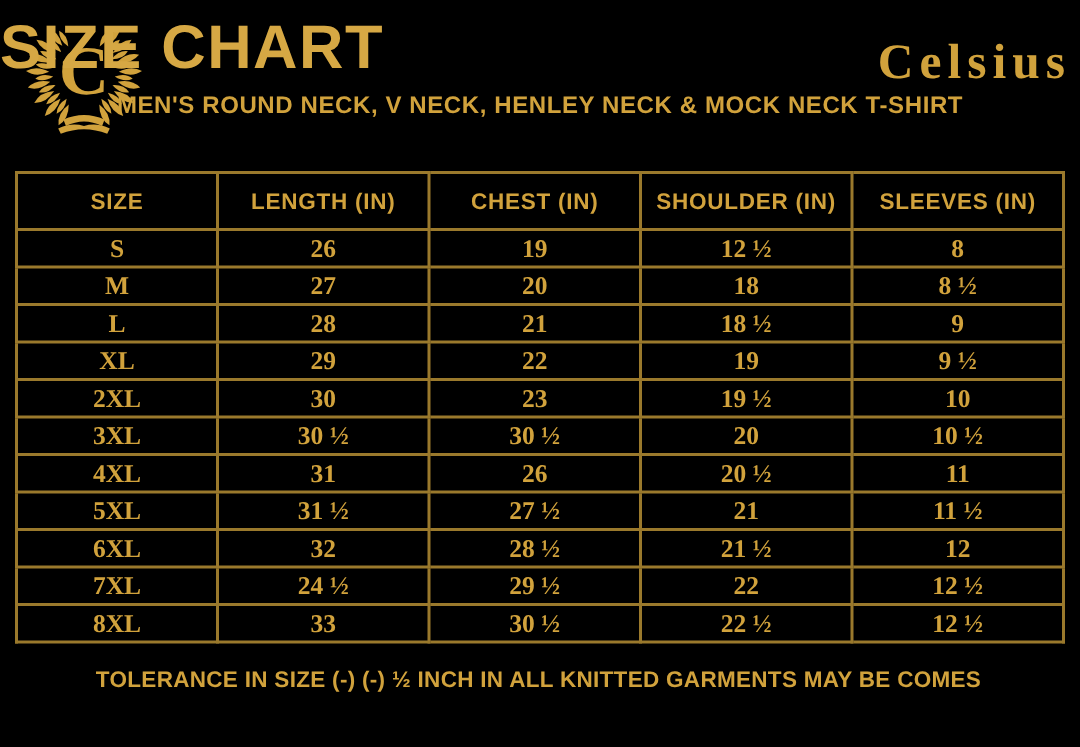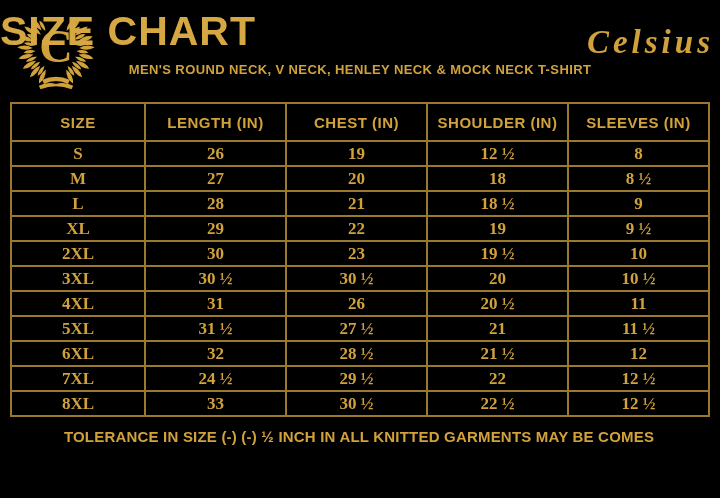--- a/index.html
+++ b/index.html
@@ -20,33 +20,33 @@
   .header{position:relative;height:98px;width:100%;}
   .logo{position:absolute;left:13px;top:4px;width:86px;height:86px;}
   .page-title{
     position:absolute;left:0;right:0;top:8px;
     font-size:41px;font-weight:800;letter-spacing:1px;
     color:var(--gold-bright);
   }
   .brand-script{
     position:absolute;right:6px;top:24px;
     font-family:"Liberation Serif",serif;
-    font-style:italic;font-weight:600;
+    font-weight:600;
     font-size:33px;letter-spacing:4px;
     color:var(--gold);
   }
   .subtitle{
     position:absolute;left:0;right:0;top:62px;
     text-align:center;
-    font-size:13px;font-weight:700;letter-spacing:.4px;
+    font-size:16px;font-weight:700;letter-spacing:.4px;
     color:var(--gold);
   }
   
   table.size-chart{
-    width:700px;margin:4px auto;
+    width:700px;margin:16px auto;
     border-collapse:collapse;table-layout:fixed;
   }
   .size-chart th,.size-chart td{
     border:2px solid var(--border);
     text-align:center;vertical-align:middle;
     color:var(--gold);
   }
   .size-chart thead th{
     height:38px;
     font-family:"Liberation Sans",sans-serif;

